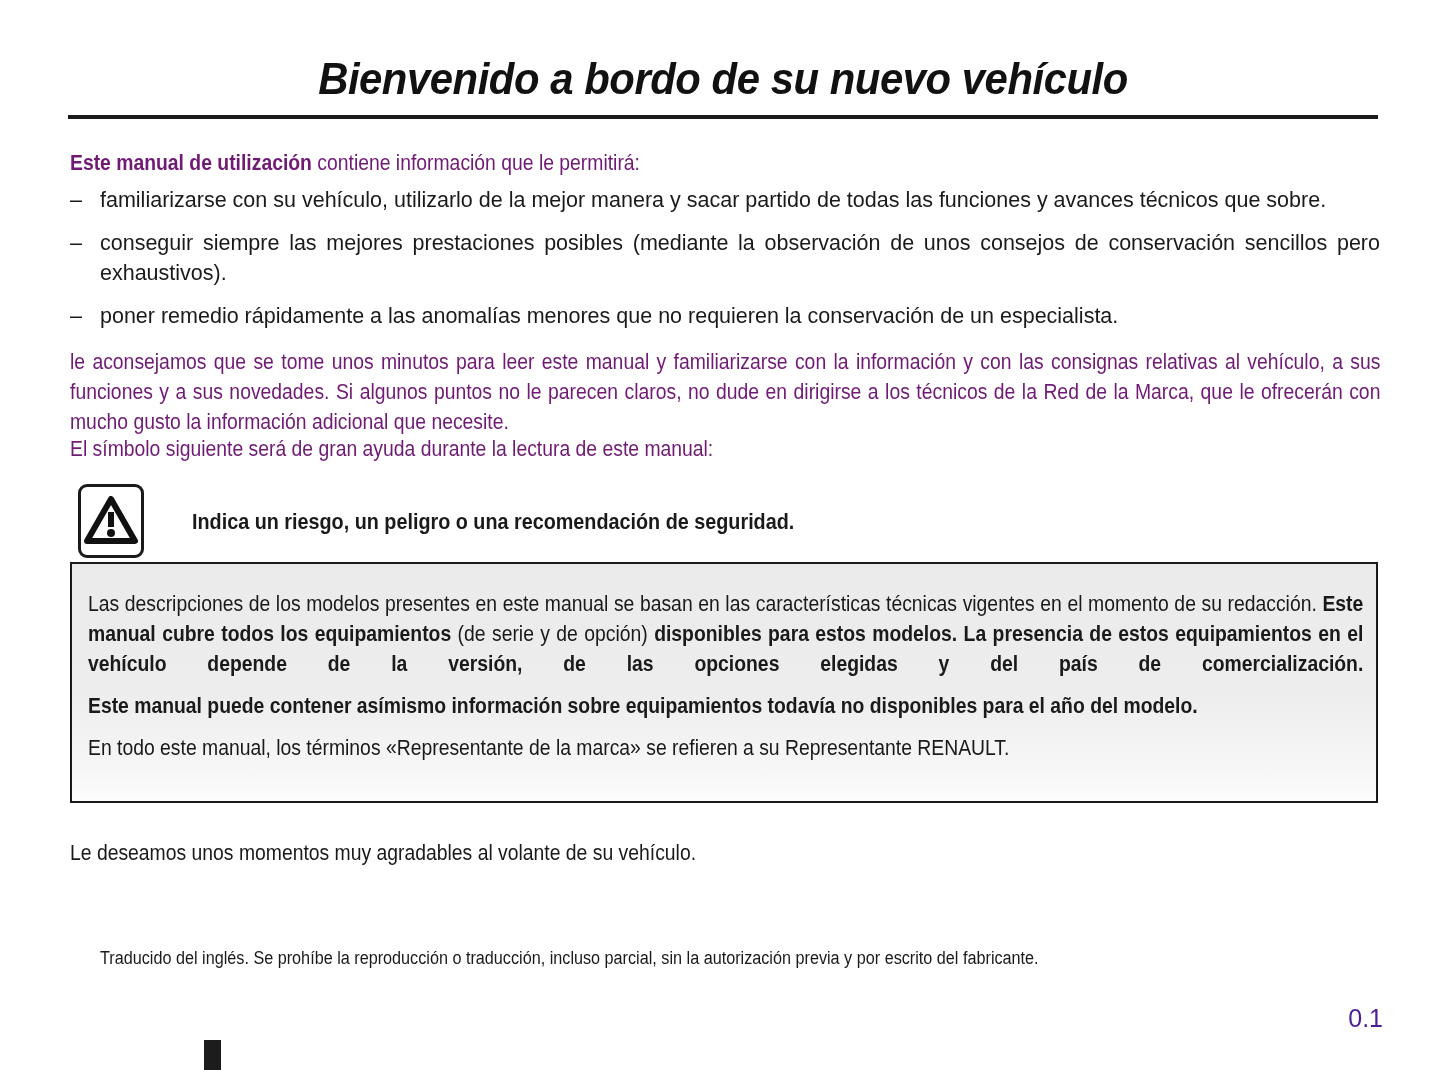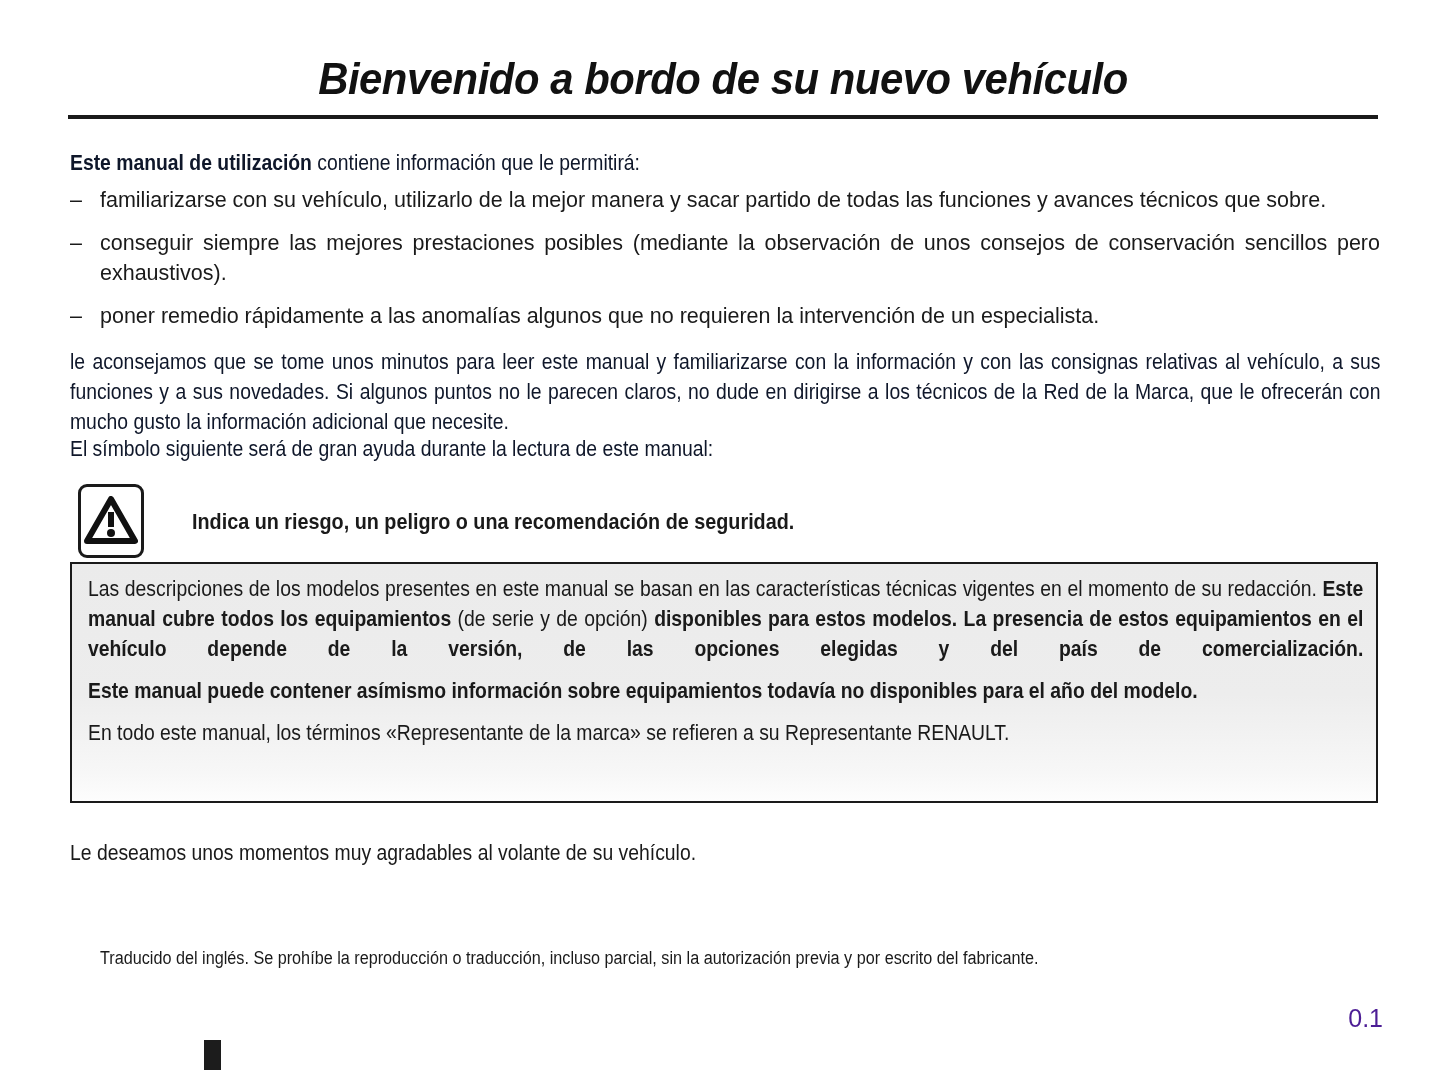--- a/index.html
+++ b/index.html
@@ -48,21 +48,21 @@
     background: #1a1a1a;
   }
 
   
   .body-text {
     position: absolute;
     left: 70px;
     width: 1310px;
     font-size: 21.5px;
     line-height: 30px;
-    color: #0f172a;
+    color: #701a75;
   }
   .narrow {
     transform: scaleX(0.9);
     transform-origin: left top;
     width: 1456px;  
   }
   .justify-all { text-align: justify; text-align-last: left; }
 
   .intro {
     top: 148px;
@@ -142,21 +142,21 @@
   
   .info-box {
     position: absolute;
     left: 70px;
     top: 562px;
     width: 1308px;
     height: 241px;
     box-sizing: border-box;
     border: 2px solid #1a1a1a;
     background: linear-gradient(to bottom, #ebebeb 0%, #ededed 55%, #f7f7f7 88%, #fdfdfd 100%);
-    padding: 10px 16px 0 16px;
+    padding: 25px 16px 0 16px;
   }
   .info-p {
     font-size: 21.5px;
     line-height: 30px;
     text-align: justify;
     text-align-last: left;
     margin: 0 0 12px 0;
     color: #1a1a1a;
   }
   .info-p.justify-all { text-align-last: justify; }
@@ -230,21 +230,21 @@
     <div class="bullet-row">
       <span class="bullet-dash">–</span>
       <span class="bullet-text">familiarizarse con su vehículo, utilizarlo de la mejor manera y sacar partido de todas las funciones y avances técnicos que sobre.</span>
     </div>
     <div class="bullet-row">
       <span class="bullet-dash">–</span>
       <span class="bullet-text">conseguir siempre las mejores prestaciones posibles (mediante la observación de unos consejos de conservación sencillos pero exhaustivos).</span>
     </div>
     <div class="bullet-row">
       <span class="bullet-dash">–</span>
-      <span class="bullet-text">poner remedio rápidamente a las anomalías algunos que no requieren la intervención de un especialista.</span>
+      <span class="bullet-text">poner remedio rápidamente a las anomalías menores que no requieren la conservación de un especialista.</span>
     </div>
   </div>
 
   <div class="body-text para-symbol">
     <div class="narrow">El símbolo siguiente será de gran ayuda durante la lectura de este manual:</div>
   </div>
 
   <div class="body-text para-advice">
     <div class="narrow justify-all">le aconsejamos que se tome unos minutos para leer este manual y familiarizarse con la información y con las consignas relativas al vehículo, a sus funciones y a sus novedades. Si algunos puntos no le parecen claros, no dude en dirigirse a los técnicos de la Red de la Marca, que le ofrecerán con mucho gusto la información adicional que necesite.</div>
   </div>

